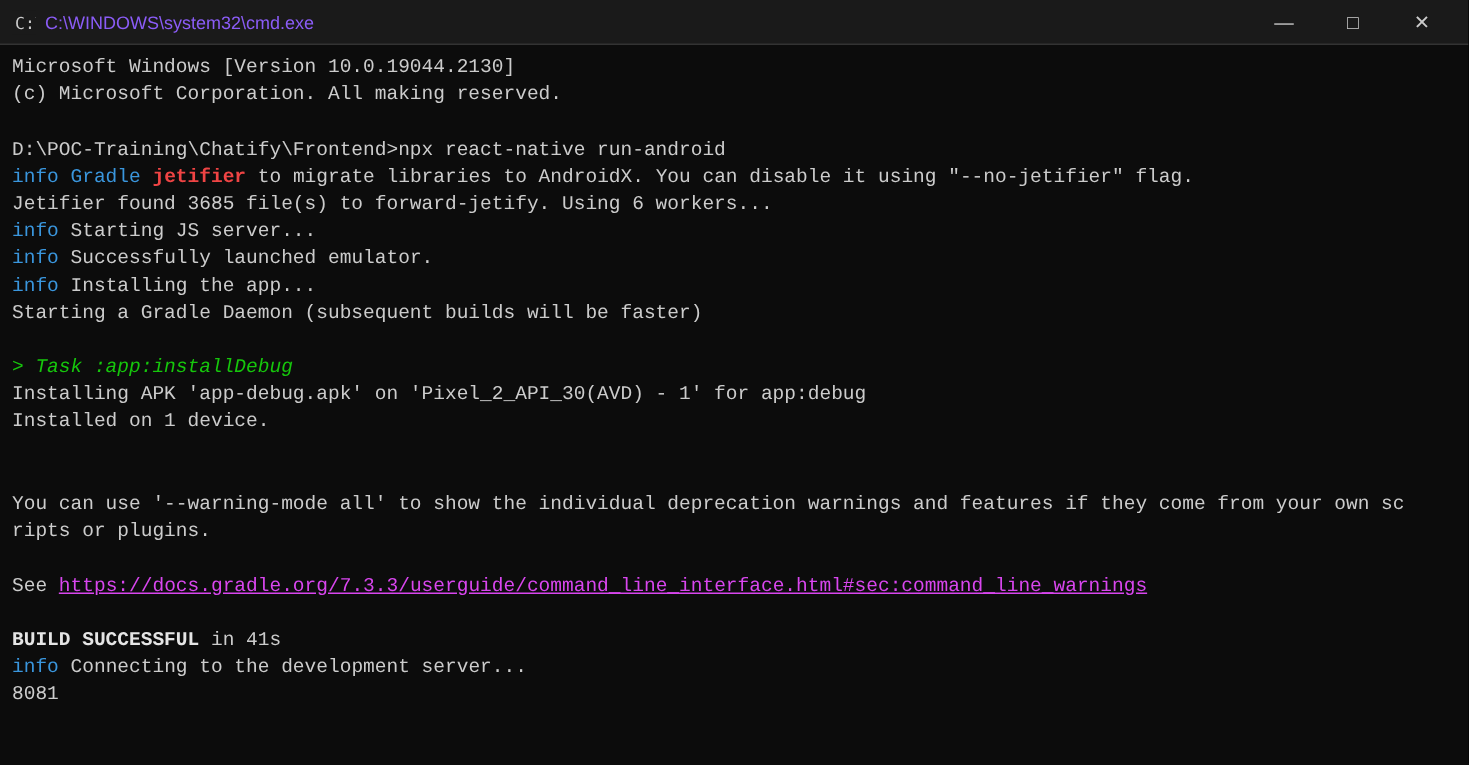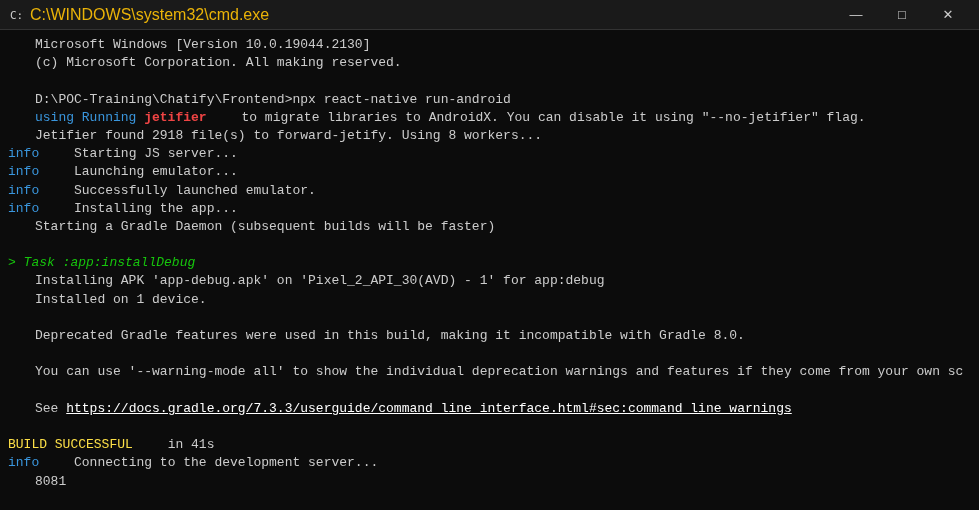--- a/index.html
+++ b/index.html
@@ -46,22 +46,22 @@
       width: 16px;
       height: 16px;
       display: flex;
       align-items: center;
       justify-content: center;
       color: #fff;
       font-size: 12px;
     }
 
     .title-bar-title {
-      color: #eab308;
-      font-size: 16px;
+      color: #8b5cf6;
+      font-size: 12px;
       font-family: 'Segoe UI', sans-serif;
     }
 
     .title-bar-controls {
       display: flex;
       gap: 0;
     }
 
     .title-bar-btn {
       width: 46px;
@@ -81,25 +81,25 @@
       color: #cccccc;
       padding: 6px 8px;
       overflow: hidden;
       line-height: 1.4;
     }
 
     .line {
       white-space: pre-wrap;
       word-break: break-all;
     }
-    .white { color: #cccccc; margin-left: 27px; }
+    .white { color: #cccccc; }
     .info-cyan { color: #3a96dd; }
     .bold-white { color: #ef4444; font-weight: bold; }
-    .green-bold { color: #fde047; font-weight: normal; }
-    .blue-link { color: #ffffff; text-decoration: underline; }
+    .green-bold { color: #e5e5e5; font-weight: bold; }
+    .blue-link { color: #d946ef; text-decoration: underline; }
     .task-gt { color: #16c60c; font-style: italic; }
   </style>
 </head>
 <body>
 
 <div class="window">
   <div class="title-bar">
     <div class="title-bar-left">
       <div class="title-bar-icon">
         <svg width="16" height="16" viewBox="0 0 16 16">
@@ -114,35 +114,34 @@
       <div class="title-bar-btn">□</div>
       <div class="title-bar-btn close">✕</div>
     </div>
   </div>
 
   <div class="terminal-body">
     <div class="line white">Microsoft Windows [Version 10.0.19044.2130]</div>
     <div class="line white">(c) Microsoft Corporation. All making reserved.</div>
     <div class="line">&nbsp;</div>
     <div class="line white">D:\POC-Training\Chatify\Frontend&gt;npx react-native run-android</div>
-    <div class="line white"><span class="info-cyan">using Running </span><span class="bold-white">jetifier</span><span class="white"> to migrate libraries to AndroidX. You can disable it using "--no-jetifier" flag.</span></div>
-    <div class="line white">Jetifier found 2918 file(s) to forward-jetify. Using 8 workers...</div>
+    <div class="line white"><span class="info-cyan">info Gradle </span><span class="bold-white">jetifier</span><span class="white"> to migrate libraries to AndroidX. You can disable it using "--no-jetifier" flag.</span></div>
+    <div class="line white">Jetifier found 3685 file(s) to forward-jetify. Using 6 workers...</div>
     <div class="line"><span class="info-cyan">info</span><span class="white"> Starting JS server...</span></div>
-    <div class="line"><span class="info-cyan">info</span><span class="white"> Launching emulator...</span></div>
     <div class="line"><span class="info-cyan">info</span><span class="white"> Successfully launched emulator.</span></div>
     <div class="line"><span class="info-cyan">info</span><span class="white"> Installing the app...</span></div>
     <div class="line white">Starting a Gradle Daemon (subsequent builds will be faster)</div>
     <div class="line">&nbsp;</div>
     <div class="line"><span class="task-gt">&gt; Task :app:installDebug</span></div>
     <div class="line white">Installing APK 'app-debug.apk' on 'Pixel_2_API_30(AVD) - 1' for app:debug</div>
     <div class="line white">Installed on 1 device.</div>
     <div class="line">&nbsp;</div>
-    <div class="line white">Deprecated Gradle features were used in this build, making it incompatible with Gradle 8.0.</div>
     <div class="line">&nbsp;</div>
     <div class="line white">You can use '--warning-mode all' to show the individual deprecation warnings and features if they come from your own sc</div>
+    <div class="line white">ripts or plugins.</div>
     <div class="line">&nbsp;</div>
     <div class="line"><span class="white">See </span><span class="blue-link">https://docs.gradle.org/7.3.3/userguide/command_line_interface.html#sec:command_line_warnings</span></div>
     <div class="line">&nbsp;</div>
     <div class="line"><span class="green-bold">BUILD SUCCESSFUL</span><span class="white"> in 41s</span></div>
     <div class="line"><span class="info-cyan">info</span><span class="white"> Connecting to the development server...</span></div>
     <div class="line white">8081</div>
 
   </div>
 </div>
 

